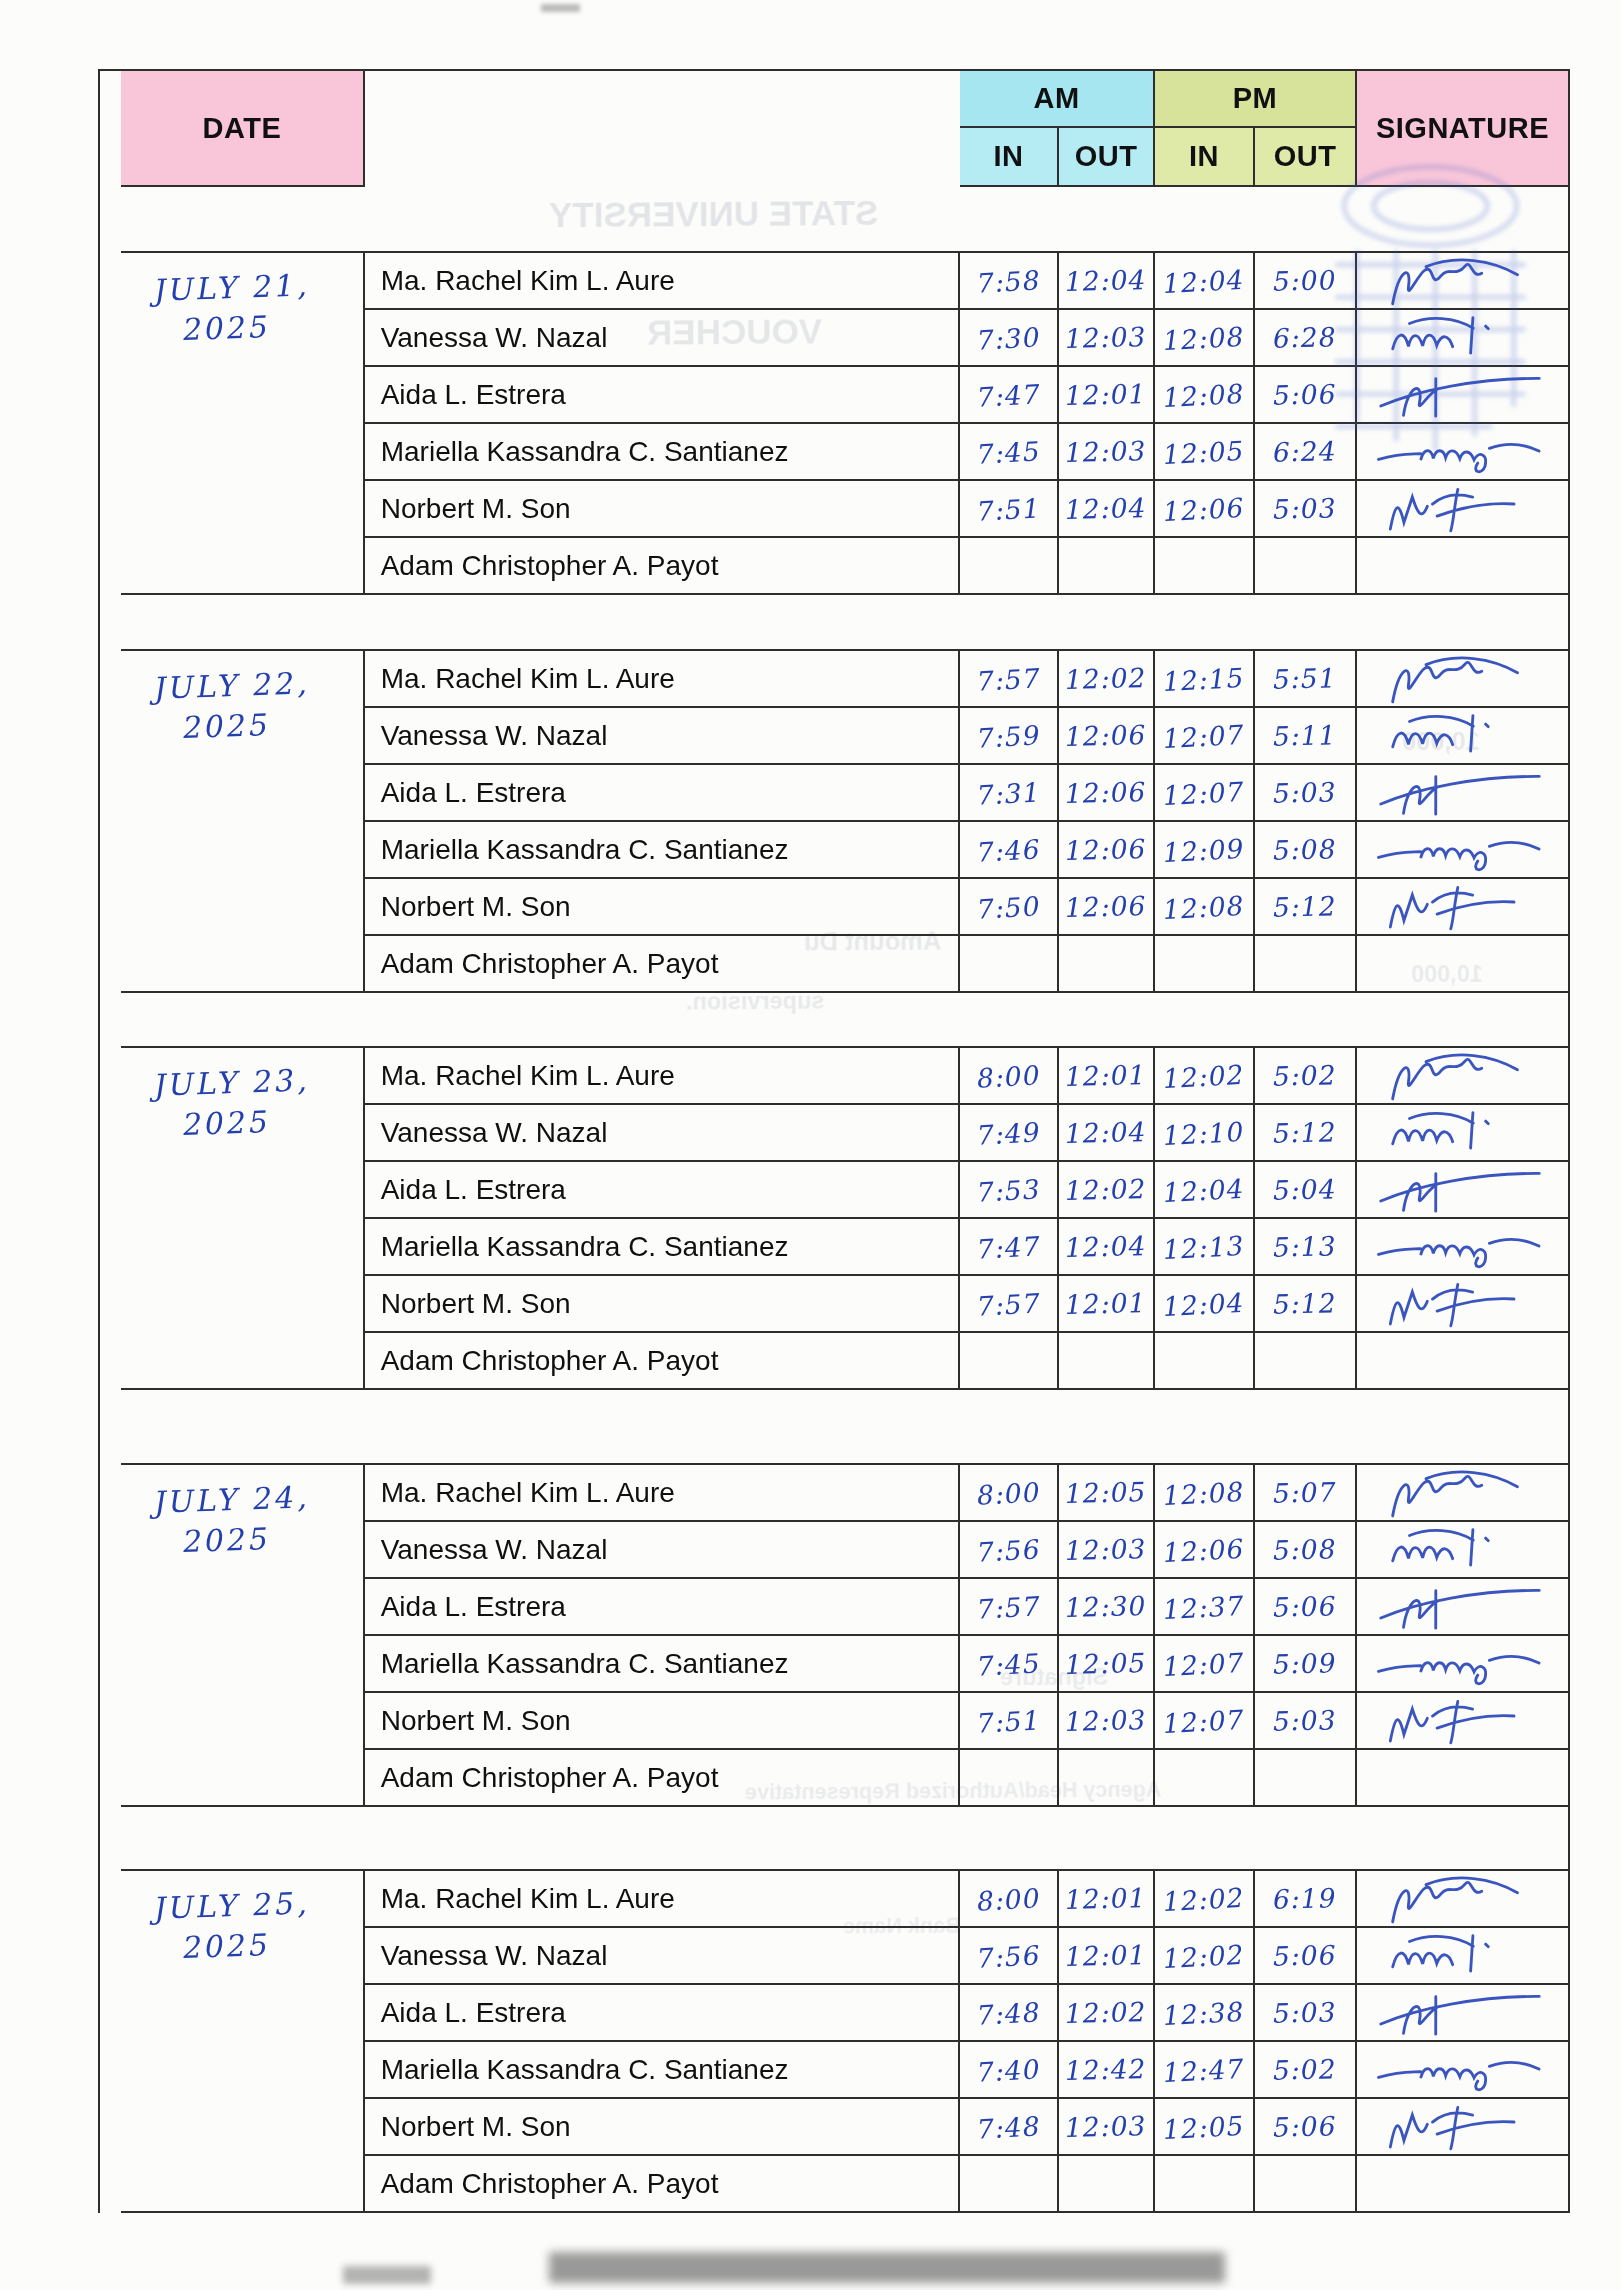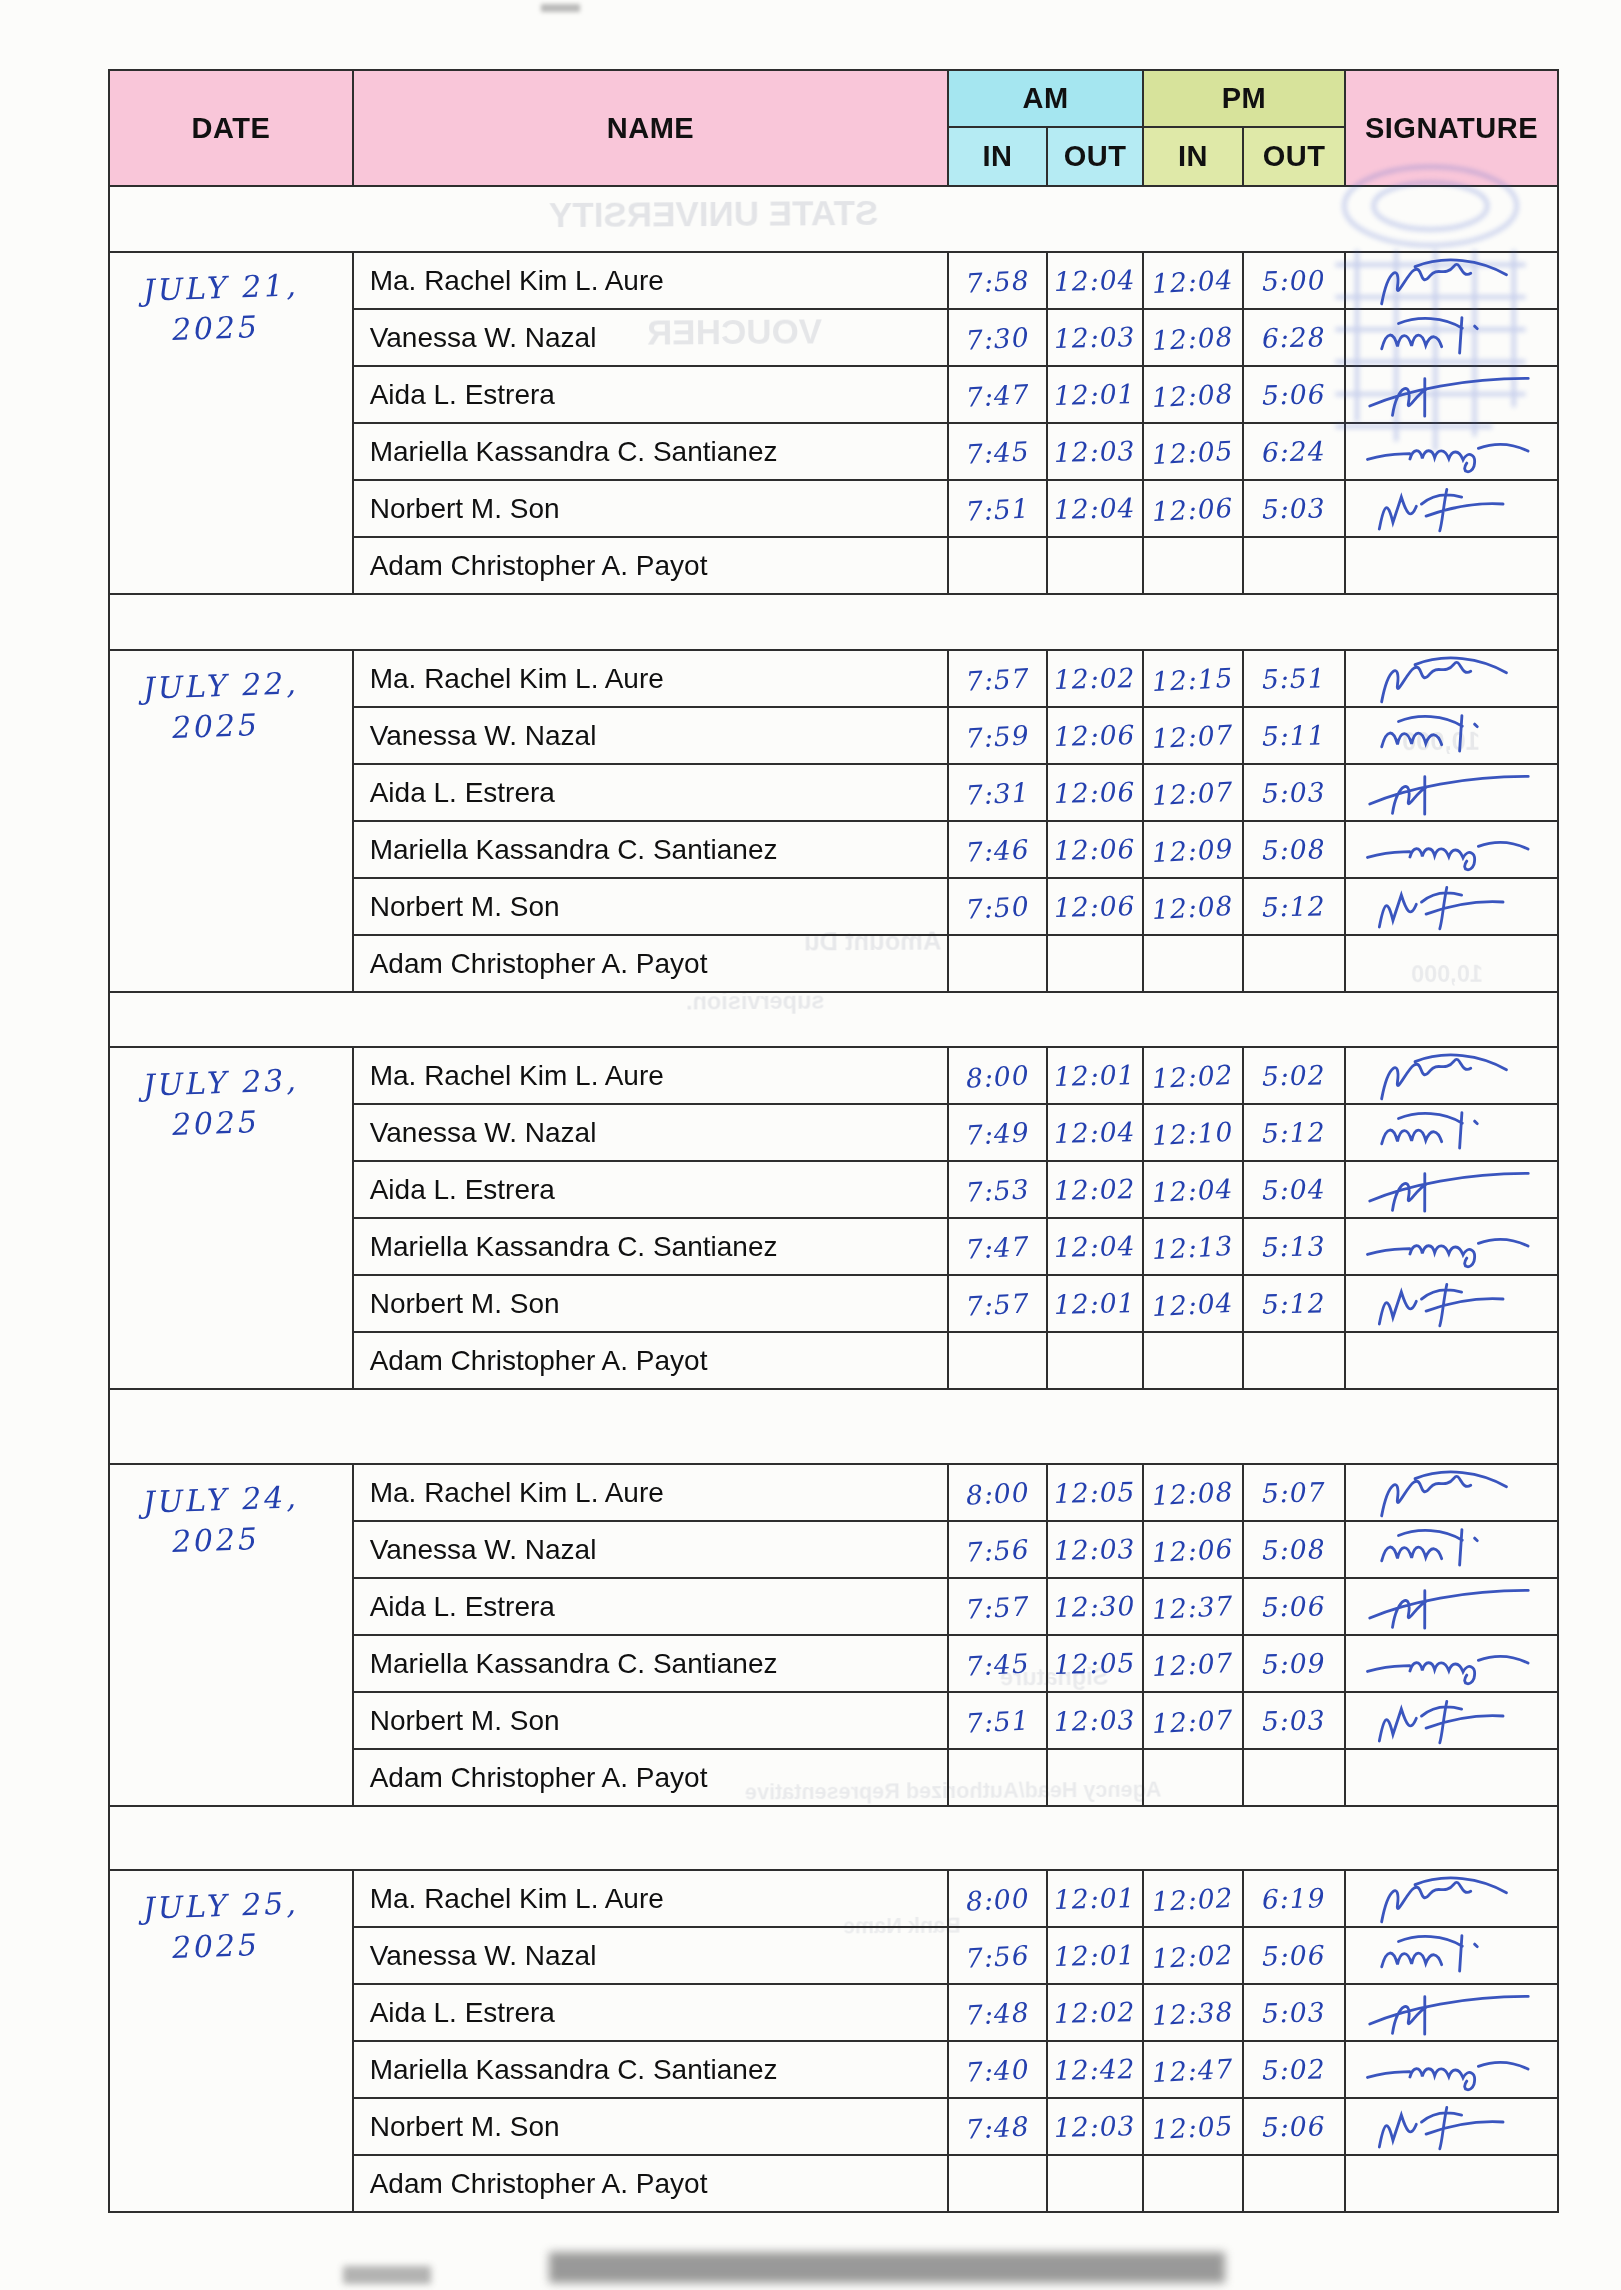--- a/index.html
+++ b/index.html
@@ -22,22 +22,22 @@
          filter:blur(2.5px);opacity:.28;}
   .bottom-smudge{position:absolute;left:549px;top:2252px;width:676px;height:31px;
          background:#4a4a4a;filter:blur(4.9px);opacity:.55;z-index:4;}
   .bottom-smudge2{position:absolute;left:343px;top:2266px;width:88px;height:17.6px;
          background:#5a5a5a;filter:blur(3.9px);opacity:.45;z-index:4;}
   .top-smudge{position:absolute;left:541px;top:3.9px;width:39px;height:7.8px;
          background:#777;filter:blur(2px);opacity:.5;z-index:4;}
 
   
   .sheet{
-    position:absolute;left:108px;top:69px;width:1447px;z-index:2;
-    border:2px solid #2e2e2e;border-bottom:none;
+    position:absolute;left:98px;top:69px;width:1447px;z-index:2;
+    border:2px solid #2e2e2e;border-bottom:none;padding-left:21px;
   }
   .cols{display:grid;grid-template-columns:244px 595px 99px 96px 100px 102px 211px;}
 
   
   .hgrid{grid-template-rows:57px 59px;}
   .hc{
     border-right:2px solid #2e2e2e;border-bottom:2px solid #2e2e2e;
     display:flex;align-items:center;justify-content:center;
     font-weight:bold;font-size:29px;letter-spacing:0.5px;
   }
@@ -106,21 +106,20 @@
         <path d="M28 115 h194 M28 148 h194 M28 181 h194 M28 214 h194 M28 247 h194 M28 280 h160"></path>
         <path d="M50 100 v175 M90 100 v195 M130 100 v205 M170 100 v190 M210 100 v160"></path>
       </g>
     </svg>
   </div>
 
   <div class="sheet">
 
     <div class="cols hgrid">
       <div class="hc pink" style="grid-column:1;grid-row:1/3">DATE</div>
-      <div class="hc pink" style="grid-column:2;grid-row:1/3">NAME</div>
       <div class="hc cyan" style="grid-column:3/5;grid-row:1">AM</div>
       <div class="hc green" style="grid-column:5/7;grid-row:1">PM</div>
       <div class="hc pink norb" style="grid-column:7;grid-row:1/3">SIGNATURE</div>
       <div class="hc cyan2" style="grid-column:3;grid-row:2">IN</div>
       <div class="hc cyan2" style="grid-column:4;grid-row:2">OUT</div>
       <div class="hc green2" style="grid-column:5;grid-row:2">IN</div>
       <div class="hc green2" style="grid-column:6;grid-row:2">OUT</div>
     </div>
 
     <div id="blocks">

